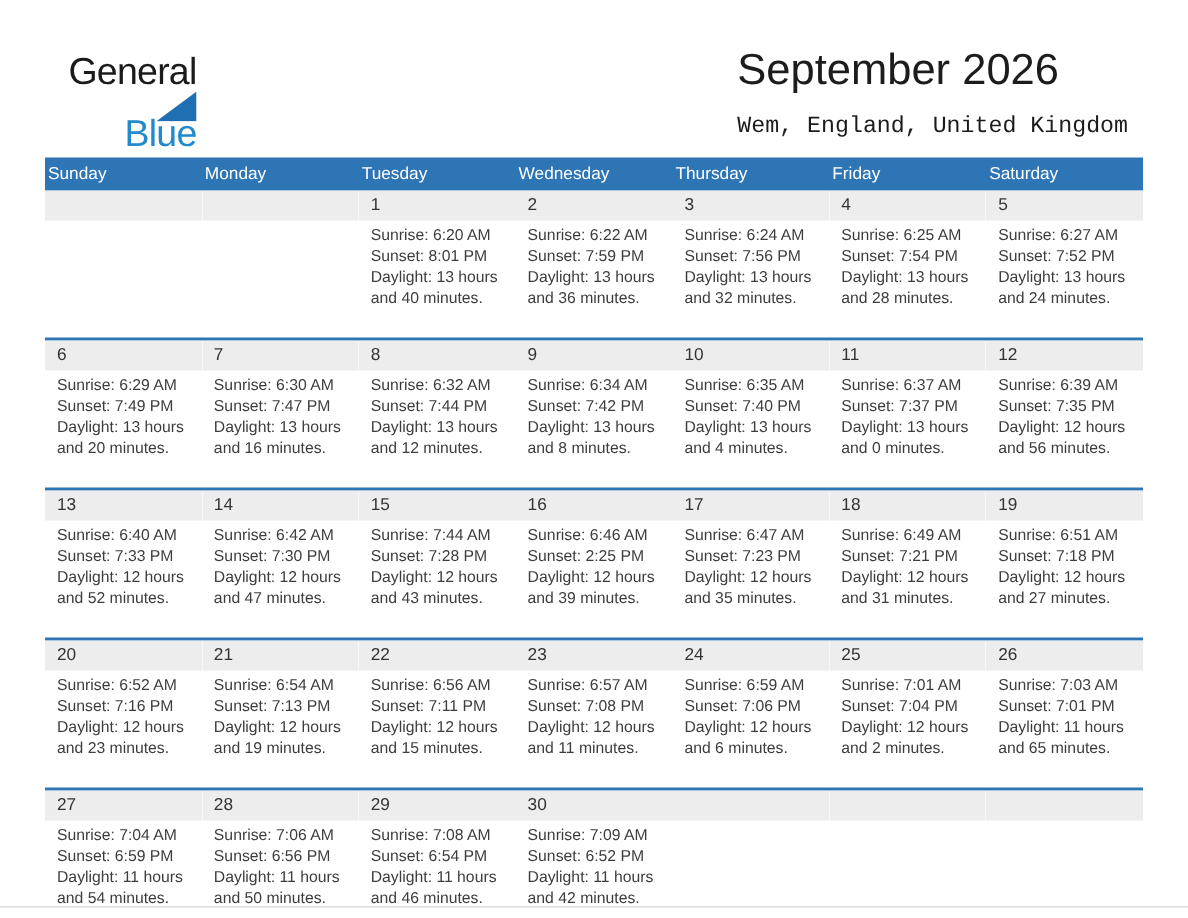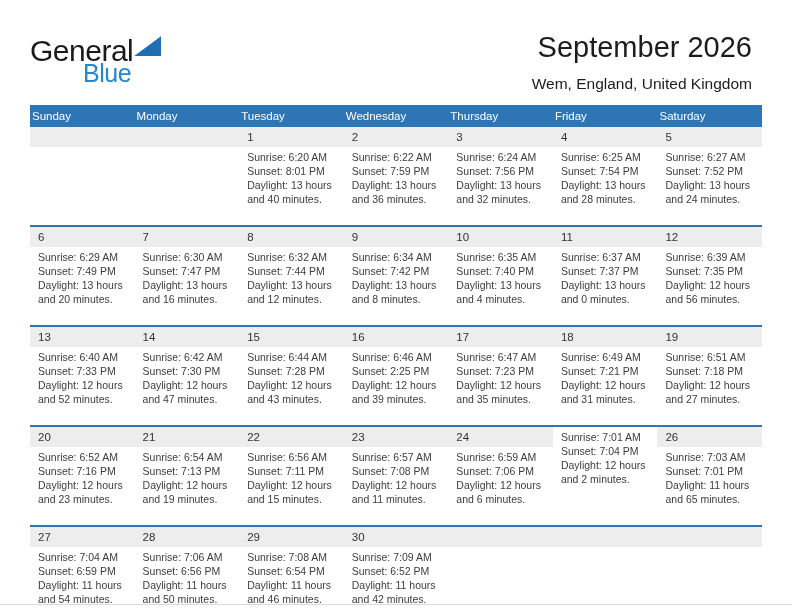--- a/index.html
+++ b/index.html
@@ -12,29 +12,29 @@
     --cell-text:#3D3D3D;
   }
   *{box-sizing:border-box;}
   html,body{margin:0;padding:0;background:#ffffff;}
   body{width:792px;height:612px;font-family:"Liberation Sans", sans-serif;position:relative;overflow:hidden;}
 
   .page{position:relative;width:792px;height:612px;background:#fff;}
 
   
   .logo{position:absolute;left:30px;top:36px;}
-  .logo-top{display:flex;align-items:flex-start;font-size:30px;color:#1a1a1a;letter-spacing:-0.5px;line-height:1;}
+  .logo-top{display:flex;align-items:flex-end;font-size:25px;color:#1a1a1a;letter-spacing:-0.5px;line-height:1;flex-direction:column;}
   .logo-triangle{width:27px;height:20px;background:var(--triangle-blue);
     clip-path:polygon(0 100%,100% 0,100% 100%);margin-left:1px;margin-bottom:1px;}
   .logo-bottom{font-size:25px;color:var(--logo-blue);line-height:1;margin-top:-5px;margin-left:53px;letter-spacing:-0.5px;}
 
   
-  .titleblock{position:absolute;right:40px;top:32px;text-align:right;}
+  .titleblock{position:absolute;right:40px;top:32px;}
   .cal-title{font-size:29px;color:#1c1c1c;line-height:1.1;font-weight:400;}
-  .cal-location{font-size:15.5px;color:#1c1c1c;font-weight:500;margin-top:11px;}
+  .cal-location{font-size:15.5px;color:#1c1c1c;font-weight:500;margin-top:11px;font-family:Liberation Mono, monospace;}
 
   
   .calendar{position:absolute;left:30px;top:105px;width:732px;}
   .cal-header{display:flex;background:var(--header-blue);height:22px;}
   .hcell{flex:1;color:#ffffff;font-size:11.5px;line-height:22px;padding-left:2px;overflow:hidden;white-space:nowrap;}
 
   .week{display:flex;border-top:2px solid var(--separator-blue);}
   .week.first{border-top:none;}
   .cell{flex:1;overflow:hidden;}
   .num{height:20px;background:var(--strip-gray);font-size:11.5px;line-height:20px;padding-left:8px;color:var(--text-dark);}
@@ -235,21 +235,21 @@
               <div>Sunset: 7:30 PM</div>
               <div>
                 <div>Daylight: 12 hours</div>
                 <div>and 47 minutes.</div>
               </div>
             </div>
           </div>
           <div class="cell">
             <div class="num">15</div>
             <div class="cellbody">
-              <div>Sunrise: 6:44 AM</div>
+              <div>Sunrise: 7:44 AM</div>
               <div>Sunset: 7:28 PM</div>
               <div>
                 <div>Daylight: 12 hours</div>
                 <div>and 43 minutes.</div>
               </div>
             </div>
           </div>
           <div class="cell">
             <div class="num">16</div>
             <div class="cellbody">
@@ -345,20 +345,21 @@
             <div class="cellbody">
               <div>Sunrise: 6:59 AM</div>
               <div>Sunset: 7:06 PM</div>
               <div>
                 <div>Daylight: 12 hours</div>
                 <div>and 6 minutes.</div>
               </div>
             </div>
           </div>
           <div class="cell">
+            <div class="num">25</div>
             <div class="cellbody">
               <div>Sunrise: 7:01 AM</div>
               <div>Sunset: 7:04 PM</div>
               <div>
                 <div>Daylight: 12 hours</div>
                 <div>and 2 minutes.</div>
               </div>
             </div>
           </div>
           <div class="cell">

